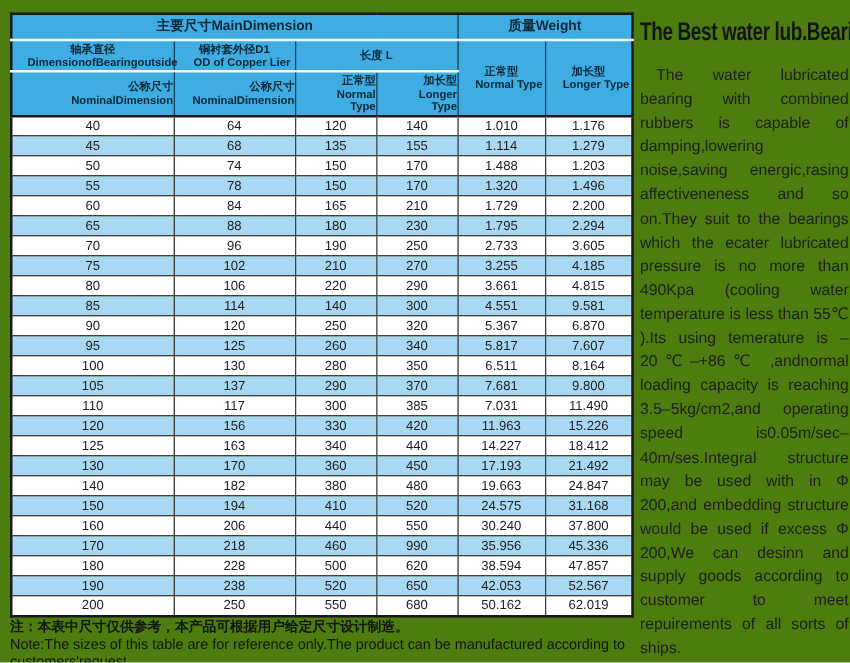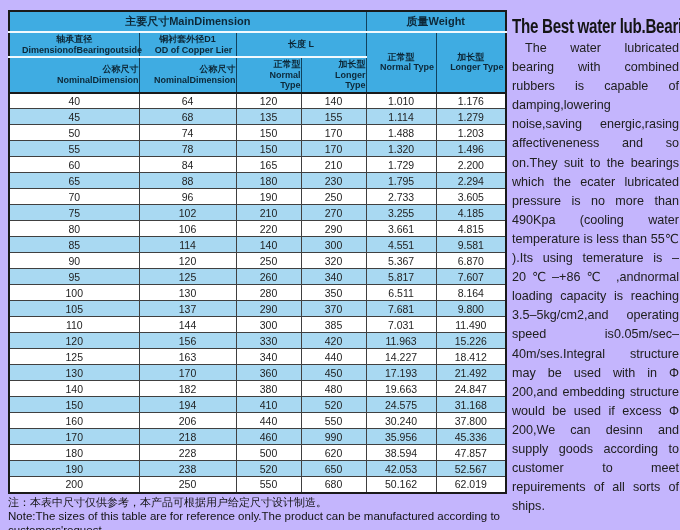--- a/index.html
+++ b/index.html
@@ -2,21 +2,21 @@
 <html><head>
 <meta charset="utf-8">
 <style>
   * { margin: 0; padding: 0; box-sizing: border-box; }
   html, body { background: #ffffff; }
   body { font-family: "Liberation Sans", "DejaVu Sans", sans-serif; }
   .page {
     position: relative;
     width: 680px;
     height: 530px;
-    background: #c4b5fd;
+    background: #4d7c0f;
     overflow: hidden;
   }
 
   
   .spec-table {
     position: absolute;
     left: 8px;
     top: 10px;
     width: 497px;
     border-collapse: collapse;
@@ -67,38 +67,38 @@
   .side-title {
     font-weight: bold;
     font-size: 20.5px;
     color: #151515;
     white-space: nowrap;
     letter-spacing: -0.4px;
     transform: scaleX(0.74);
     transform-origin: 0 50%;
   }
   .side-para {
-    margin-top: 1px;
+    margin-top: 13px;
     width: 167px;
     font-size: 12.6px;
     line-height: 19.1px;
     color: #202020;
     text-align: justify;
     text-indent: 13px;
   }
 
   
   .note {
     position: absolute;
     left: 8px;
     top: 496px;
     width: 500px;
     color: #141414;
   }
-  .note-cn { font-size: 11px; font-weight: normal; line-height: 13px; }
+  .note-cn { font-size: 11px; font-weight: bold; line-height: 13px; }
   .note-en { font-size: 11.5px; line-height: 14px; }
 </style>
 </head>
 <body>
 
 <div class="page">
 
   <table class="spec-table">
     <colgroup>
       <col style="width:130px">
@@ -265,21 +265,21 @@
         <tr class="alt">
           <td>105</td>
           <td>137</td>
           <td>290</td>
           <td>370</td>
           <td>7.681</td>
           <td>9.800</td>
         </tr>
         <tr>
           <td>110</td>
-          <td>144</td>
+          <td>117</td>
           <td>300</td>
           <td>385</td>
           <td>7.031</td>
           <td>11.490</td>
         </tr>
         <tr class="alt">
           <td>120</td>
           <td>156</td>
           <td>330</td>
           <td>420</td>

